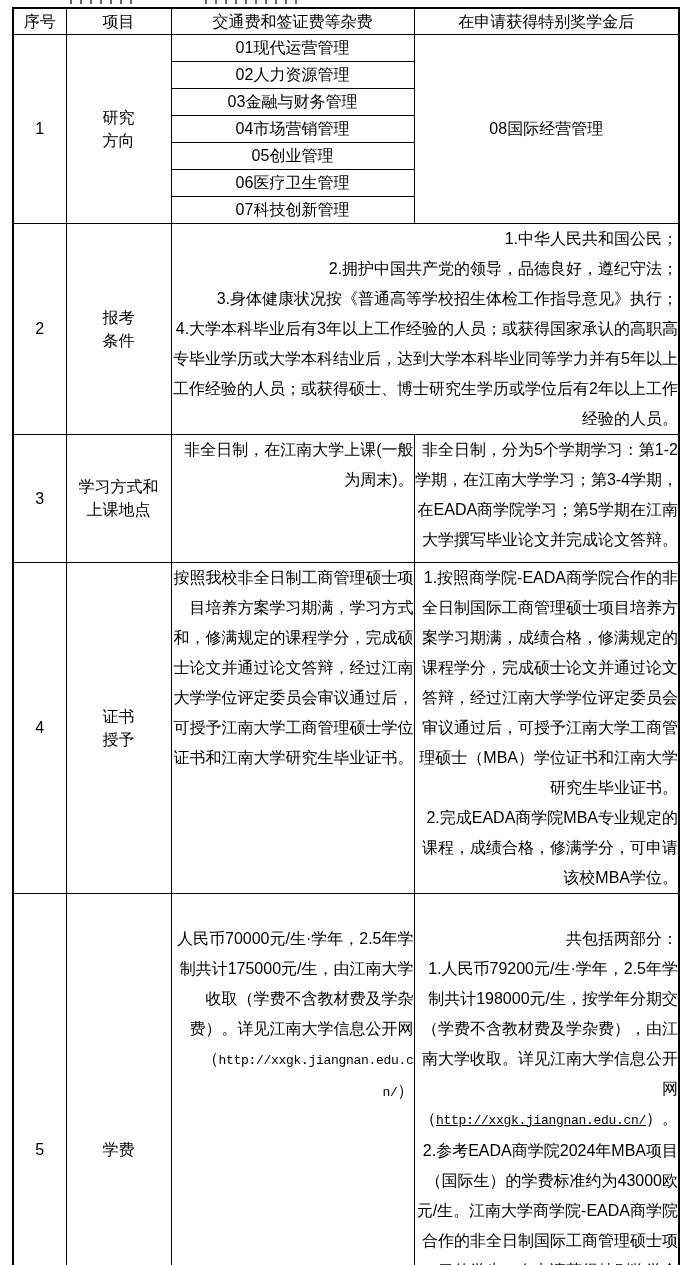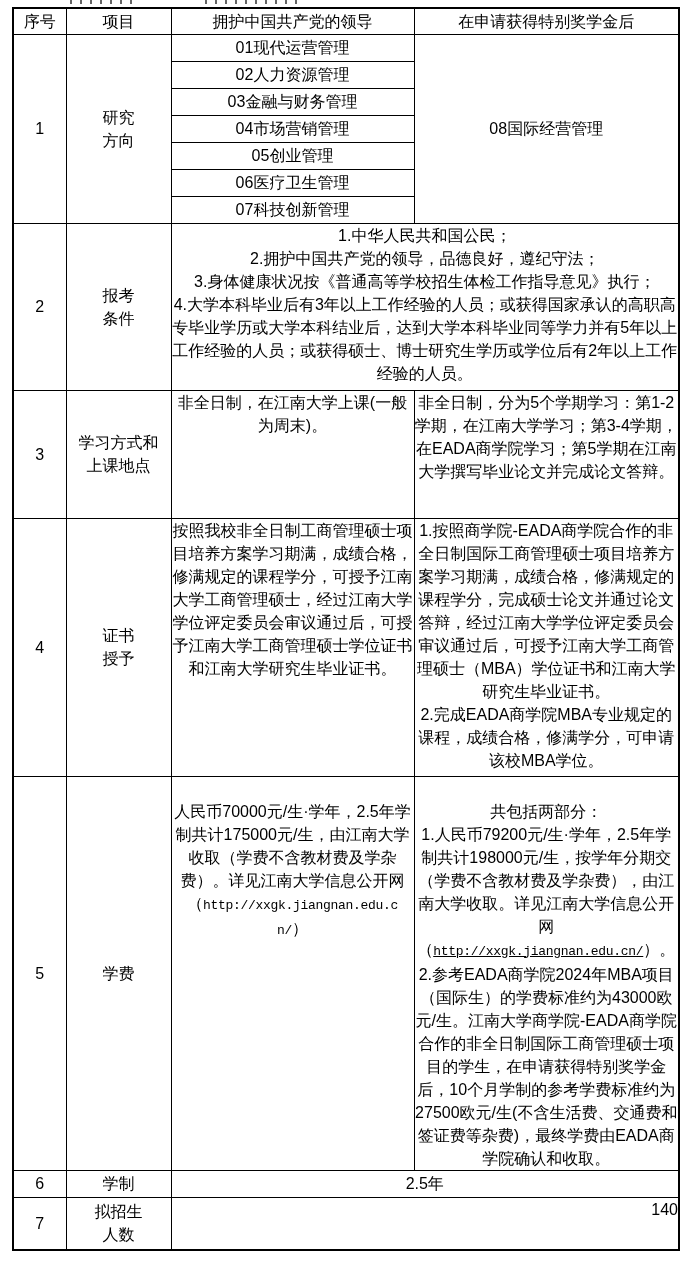--- a/index.html
+++ b/index.html
@@ -19,21 +19,21 @@
   }
   .doc td, .doc th {
     border:1px solid #000; font-weight:normal; font-size:16px;
     padding:0; overflow:hidden;
   }
   .h-head{height:26px} .h-sub{height:27px} .h-r2{height:167px}
   .h-r3{height:128px} .h-r4{height:258px} .h-r5{height:388px}
   .h-r6{height:27px} .h-r7{height:53px}
   .c-center { text-align:center; vertical-align:middle; line-height:23px; white-space:pre-line; }
   .c-body {
-    text-align:center; vertical-align:top; padding:3px 8px; line-height:23px;
+    text-align:right; vertical-align:top; padding:3px 8px; line-height:30px;
     white-space:pre-line; word-break:break-all;
   }
   .c-merged-top { text-align:right; vertical-align:top; padding-top:3px; line-height:23px; }
   .url {
     font-family:"Liberation Mono","DejaVu Sans Mono",monospace;
     font-size:13px; letter-spacing:-0.3px;
   }
   .url-link { text-decoration:underline; }
 </style>
 </head>
@@ -49,21 +49,21 @@
       <col style="width:53px">
         <col style="width:105px">
         <col style="width:243px">
         <col style="width:265px">
     </colgroup>
 
     <tbody>
         <tr class="h-head">
       <th class="c-center">序号</th>
       <th class="c-center">项目</th>
-      <th class="c-center">拥护中国共产党的领导</th>
+      <th class="c-center">交通费和签证费等杂费</th>
       <th class="c-center">在申请获得特别奖学金后</th>
     </tr>
 
     <tr class="h-sub">
       <td class="c-center" rowspan="7">1</td>
       <td class="c-center" rowspan="7">研究
 方向</td>
       <td class="c-center">01现代运营管理</td>
       <td class="c-center" rowspan="7">08国际经营管理</td>
     </tr>
@@ -101,21 +101,21 @@
       <td class="c-center">学习方式和
 上课地点</td>
       <td class="c-body">非全日制，在江南大学上课(一般为周末)。</td>
       <td class="c-body">非全日制，分为5个学期学习：第1-2学期，在江南大学学习；第3-4学期，在EADA商学院学习；第5学期在江南大学撰写毕业论文并完成论文答辩。</td>
     </tr>
 
     <tr class="h-r4">
       <td class="c-center">4</td>
       <td class="c-center">证书
 授予</td>
-      <td class="c-body">按照我校非全日制工商管理硕士项目培养方案学习期满，成绩合格，修满规定的课程学分，可授予江南大学工商管理硕士，经过江南大学学位评定委员会审议通过后，可授予江南大学工商管理硕士学位证书和江南大学研究生毕业证书。</td>
+      <td class="c-body">按照我校非全日制工商管理硕士项目培养方案学习期满，学习方式和，修满规定的课程学分，完成硕士论文并通过论文答辩，经过江南大学学位评定委员会审议通过后，可授予江南大学工商管理硕士学位证书和江南大学研究生毕业证书。</td>
       <td class="c-body">1.按照商学院-EADA商学院合作的非全日制国际工商管理硕士项目培养方案学习期满，成绩合格，修满规定的课程学分，完成硕士论文并通过论文答辩，经过江南大学学位评定委员会审议通过后，可授予江南大学工商管理硕士（MBA）学位证书和江南大学研究生毕业证书。
 2.完成EADA商学院MBA专业规定的课程，成绩合格，修满学分，可申请该校MBA学位。</td>
     </tr>
 
     <tr class="h-r5">
       <td class="c-center">5</td>
       <td class="c-center">学费</td>
       <td class="c-body">
         <span>人民币70000元/生·学年，2.5年学制共计175000元/生，由江南大学收取（学费不含教材费及学杂费）。详见江南大学信息公开网
 （</span><span class="url">http://xxgk.jiangnan.edu.cn/</span><span>）</span>

